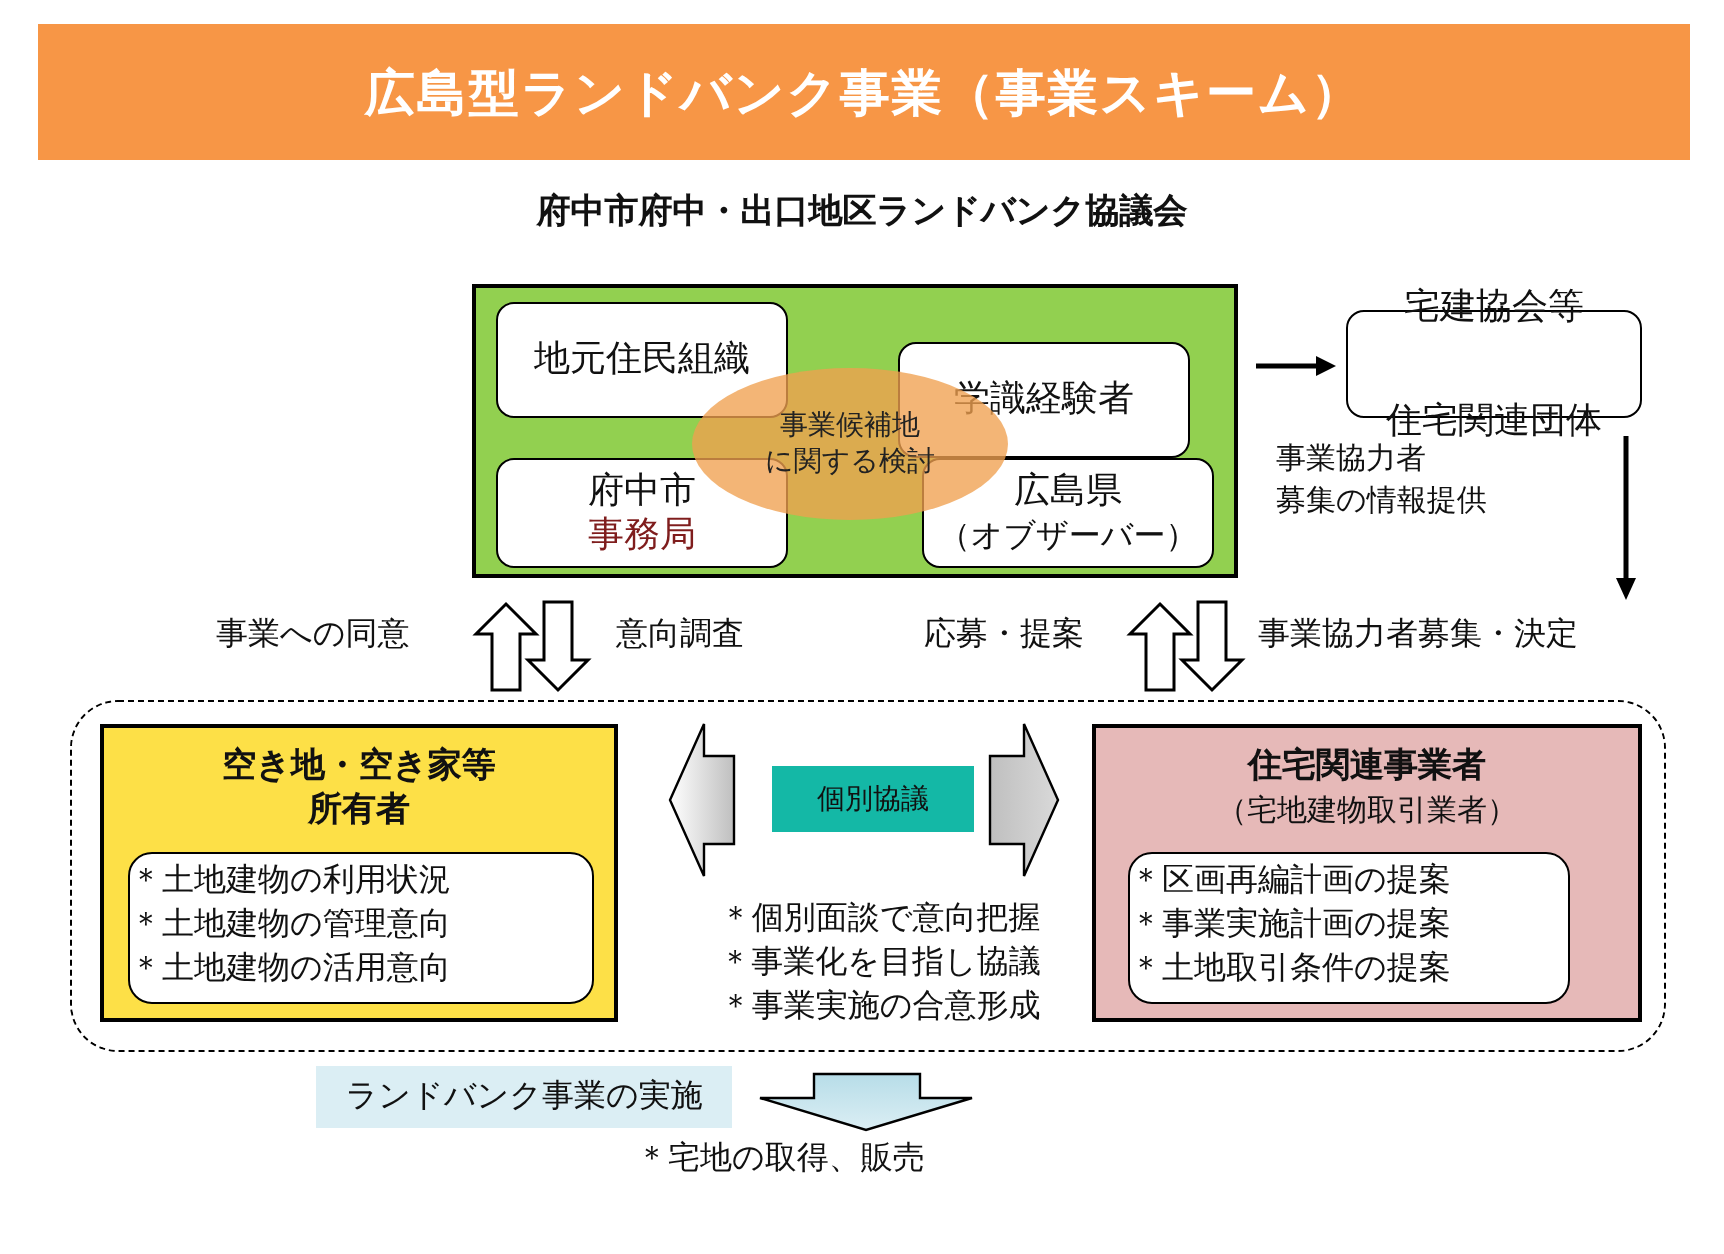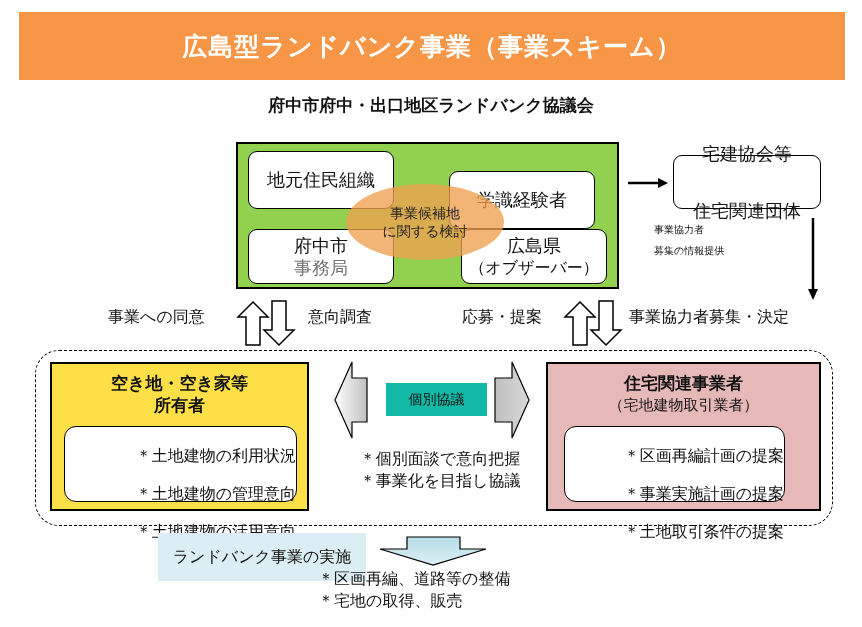--- a/index.html
+++ b/index.html
@@ -11,42 +11,42 @@
             color:#ffffff; font-size:25px; font-weight:bold; letter-spacing:1px; }
   .council-title { left:0; width:862px; top:94px; text-align:center; font-size:17px; font-weight:bold; }
   .green-box { left:236px; top:142px; width:383px; height:147px; background:#92d050;
                border:2px solid #000; box-sizing:border-box; }
   .wbox { position:absolute; background:#fff; border:1.5px solid #000; border-radius:9px;
           box-sizing:border-box; display:flex; flex-direction:column; align-items:center;
           justify-content:center; font-size:18px; line-height:22px; text-align:right; }
   .ellipse { left:346px; top:184px; width:158px; height:76px; border-radius:50%;
              background:rgba(240,160,80,0.78); display:flex; flex-direction:column;
              align-items:center; justify-content:center; font-size:14px; line-height:18px; color:#222; }
-  .red { color:#737373; }
+  .red { color:#7f1d1d; }
   .assoc-box { left:673px; top:155px; width:148px; height:54px; background:#fff;
                border:1.5px solid #000; border-radius:9px; box-sizing:border-box;
                display:flex; flex-direction:column; align-items:center; justify-content:center;
                font-size:18px; line-height:23px;gap:34px; }
-  .assoc-note { left:654px; top:219px; font-size:10px; line-height:21px; }
+  .assoc-note { left:638px; top:219px; font-size:15px; line-height:21px; }
   .label15 { font-size:16px; }
   .dashed { left:35px; top:350px; width:798px; height:176px; border:1.5px dashed #000;
             border-radius:24px; box-sizing:border-box; }
   .owner-box { left:50px; top:362px; width:259px; height:149px; background:#fde047;
                border:2px solid #000; box-sizing:border-box; }
   .biz-box { left:546px; top:362px; width:275px; height:149px; background:#e6b9b8;
              border:2px solid #000; box-sizing:border-box; }
   .box-title { position:absolute; left:0; width:100%; text-align:center; font-weight:bold; font-size:17px; line-height:22px; }
   .subtitle { position:absolute; left:0; width:100%; text-align:center; font-size:15px; }
   .inner { position:absolute; background:#fff; border:1.5px solid #000; border-radius:12px;
            box-sizing:border-box; padding:2px 0; font-size:16px; line-height:22px; }
-  .inner div { text-align:right;margin-top:16px; }
+  .inner div { text-align:left; }
   .kobetsu { left:386px; top:383px; width:101px; height:33px; background:#14b8a6;
              display:flex; align-items:center; justify-content:center; font-size:14px; }
   .mid-list { left:330px; top:448px; width:220px; text-align:center; font-size:16px; line-height:22px; }
-  .impl-label { left:158px; top:533px; width:208px; height:48px; background:#dbeef4;
+  .impl-label { left:158px; top:533px; width:208px; height:31px; background:#dbeef4;
                 display:flex; align-items:center; justify-content:center; font-size:16px; }
   .result-list { left:318px; top:568px; font-size:16px; line-height:22px; }
   svg.overlay { position:absolute; left:0; top:0; }
 </style>
 </head>
 <body>
 
 <div class="abs banner">
   <span>広島型ランドバンク事業（事業スキーム）</span>
 </div>
@@ -100,35 +100,35 @@
     <div>＊土地建物の利用状況</div>
     <div>＊土地建物の管理意向</div>
     <div>＊土地建物の活用意向</div>
   </div>
 </div>
 
 <div class="abs kobetsu">個別協議</div>
 <div class="abs mid-list">
   <div>＊個別面談で意向把握</div>
   <div>＊事業化を目指し協議</div>
+  <div>＊事業実施の合意形成</div>
 </div>
 
 <div class="abs biz-box">
   <div class="box-title" style="top:8px;">住宅関連事業者</div>
   <div class="subtitle" style="top:32px;">（宅地建物取引業者）</div>
   <div class="inner" style="left:16px;top:62px;width:221px;height:76px;">
     <div>＊区画再編計画の提案</div>
     <div>＊事業実施計画の提案</div>
     <div>＊土地取引条件の提案</div>
   </div>
 </div>
 
 <div class="abs impl-label">ランドバンク事業の実施</div>
 <div class="abs result-list">
-  <div>＊区画再編、道路等の整備</div>
   <div>＊宅地の取得、販売</div>
 </div>
 
 <svg class="overlay" width="862" height="627">
   <defs>
     <linearGradient id="gLeft" x1="0" x2="1" y1="0" y2="0">
       <stop offset="0" stop-color="#ffffff"></stop>
         <stop offset="1" stop-color="#bfbfbf"></stop>
     </linearGradient>
     <linearGradient id="gRight" x1="0" x2="1" y1="0" y2="0">

